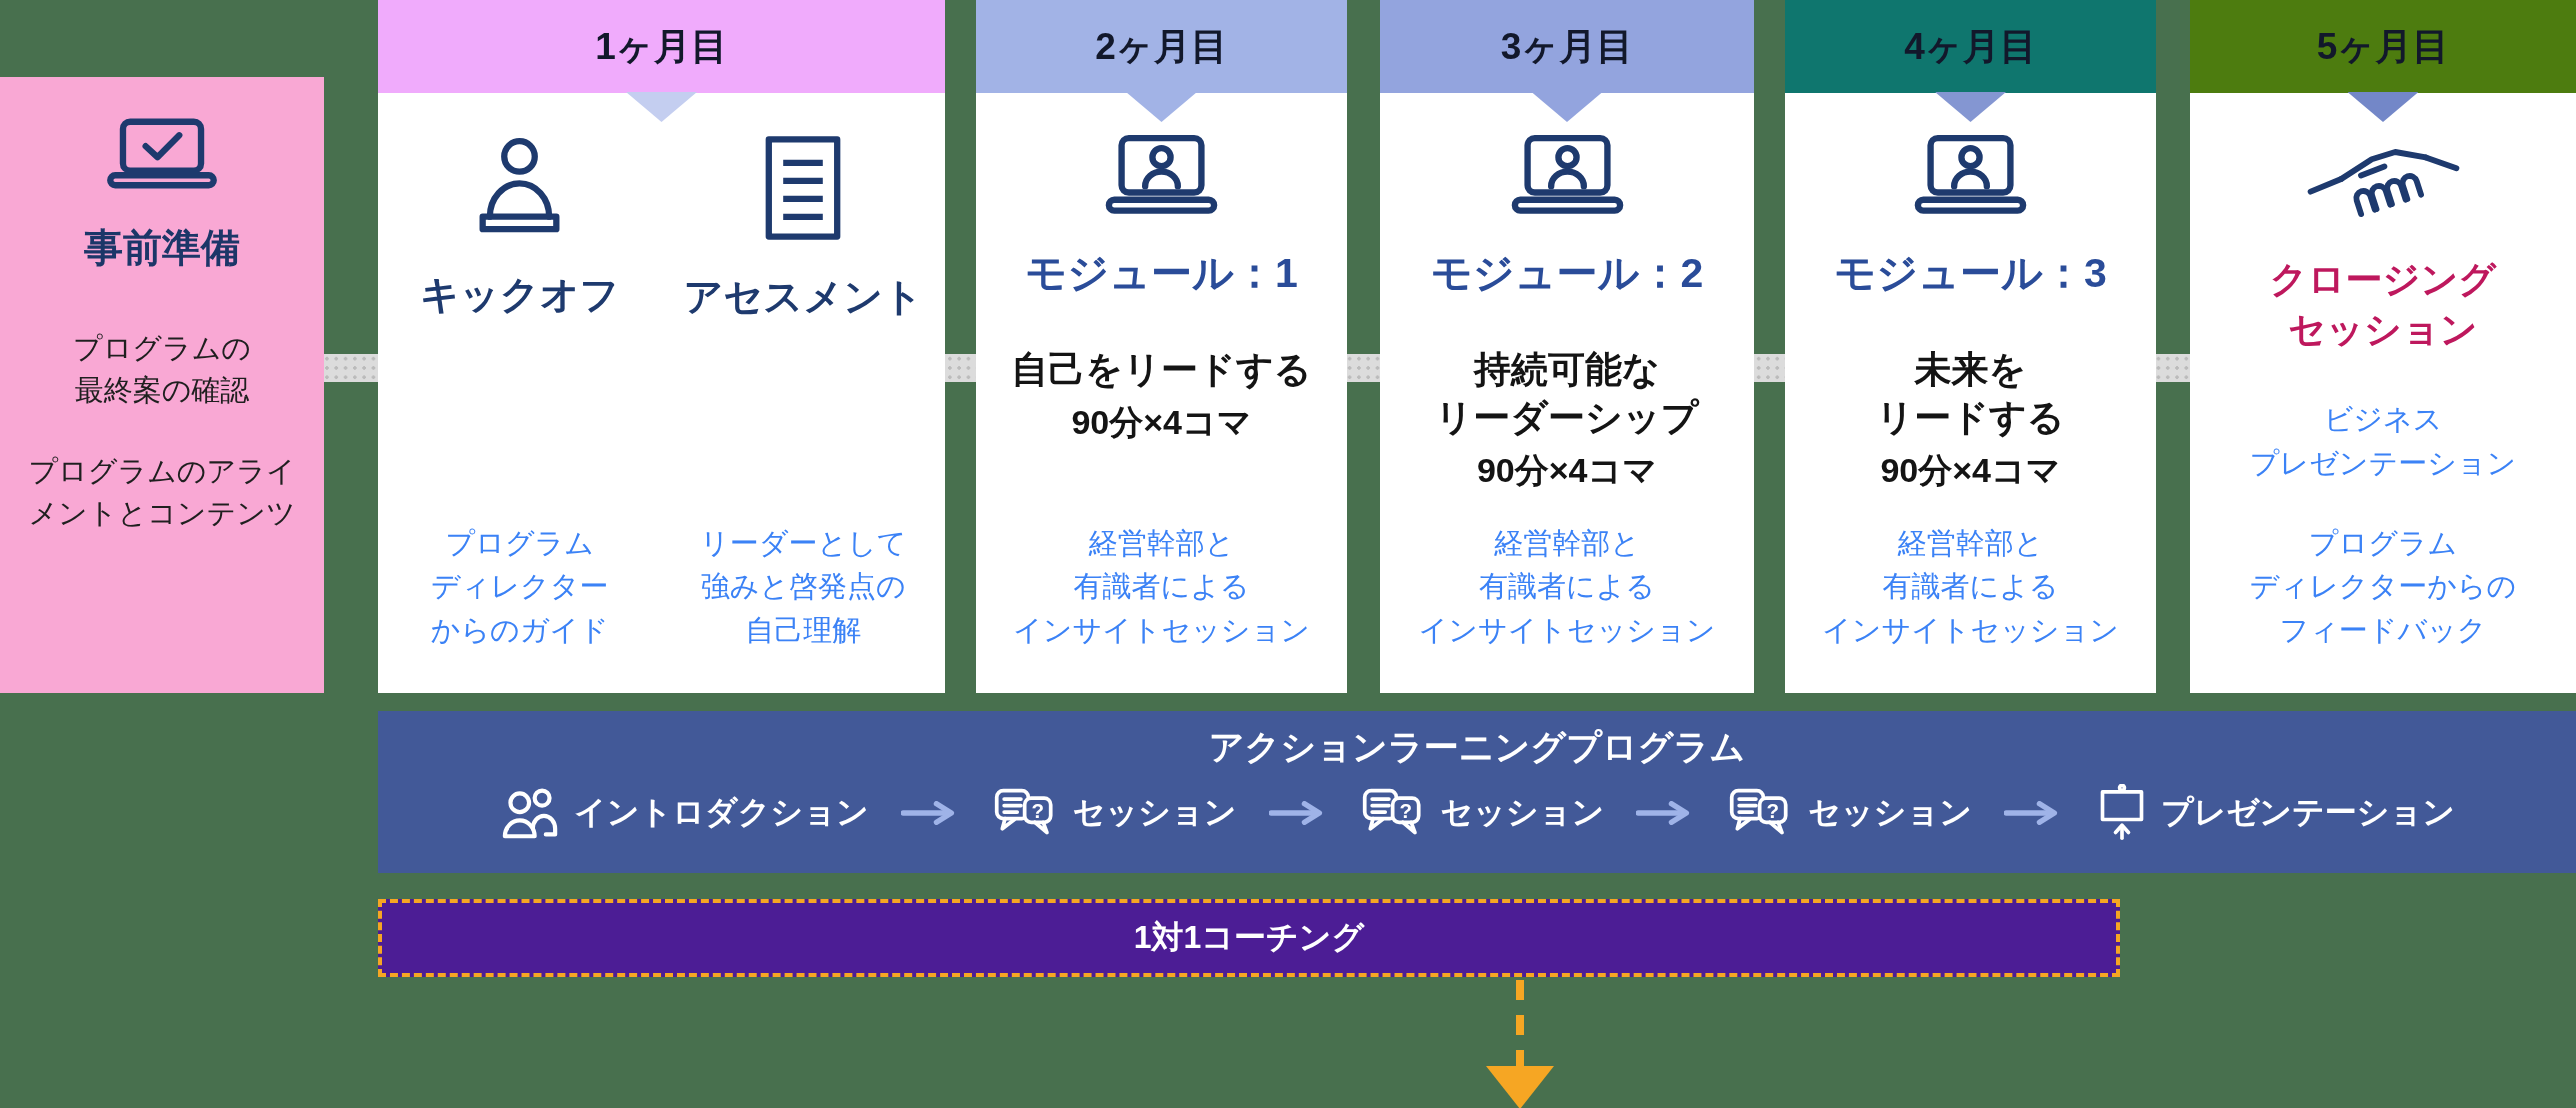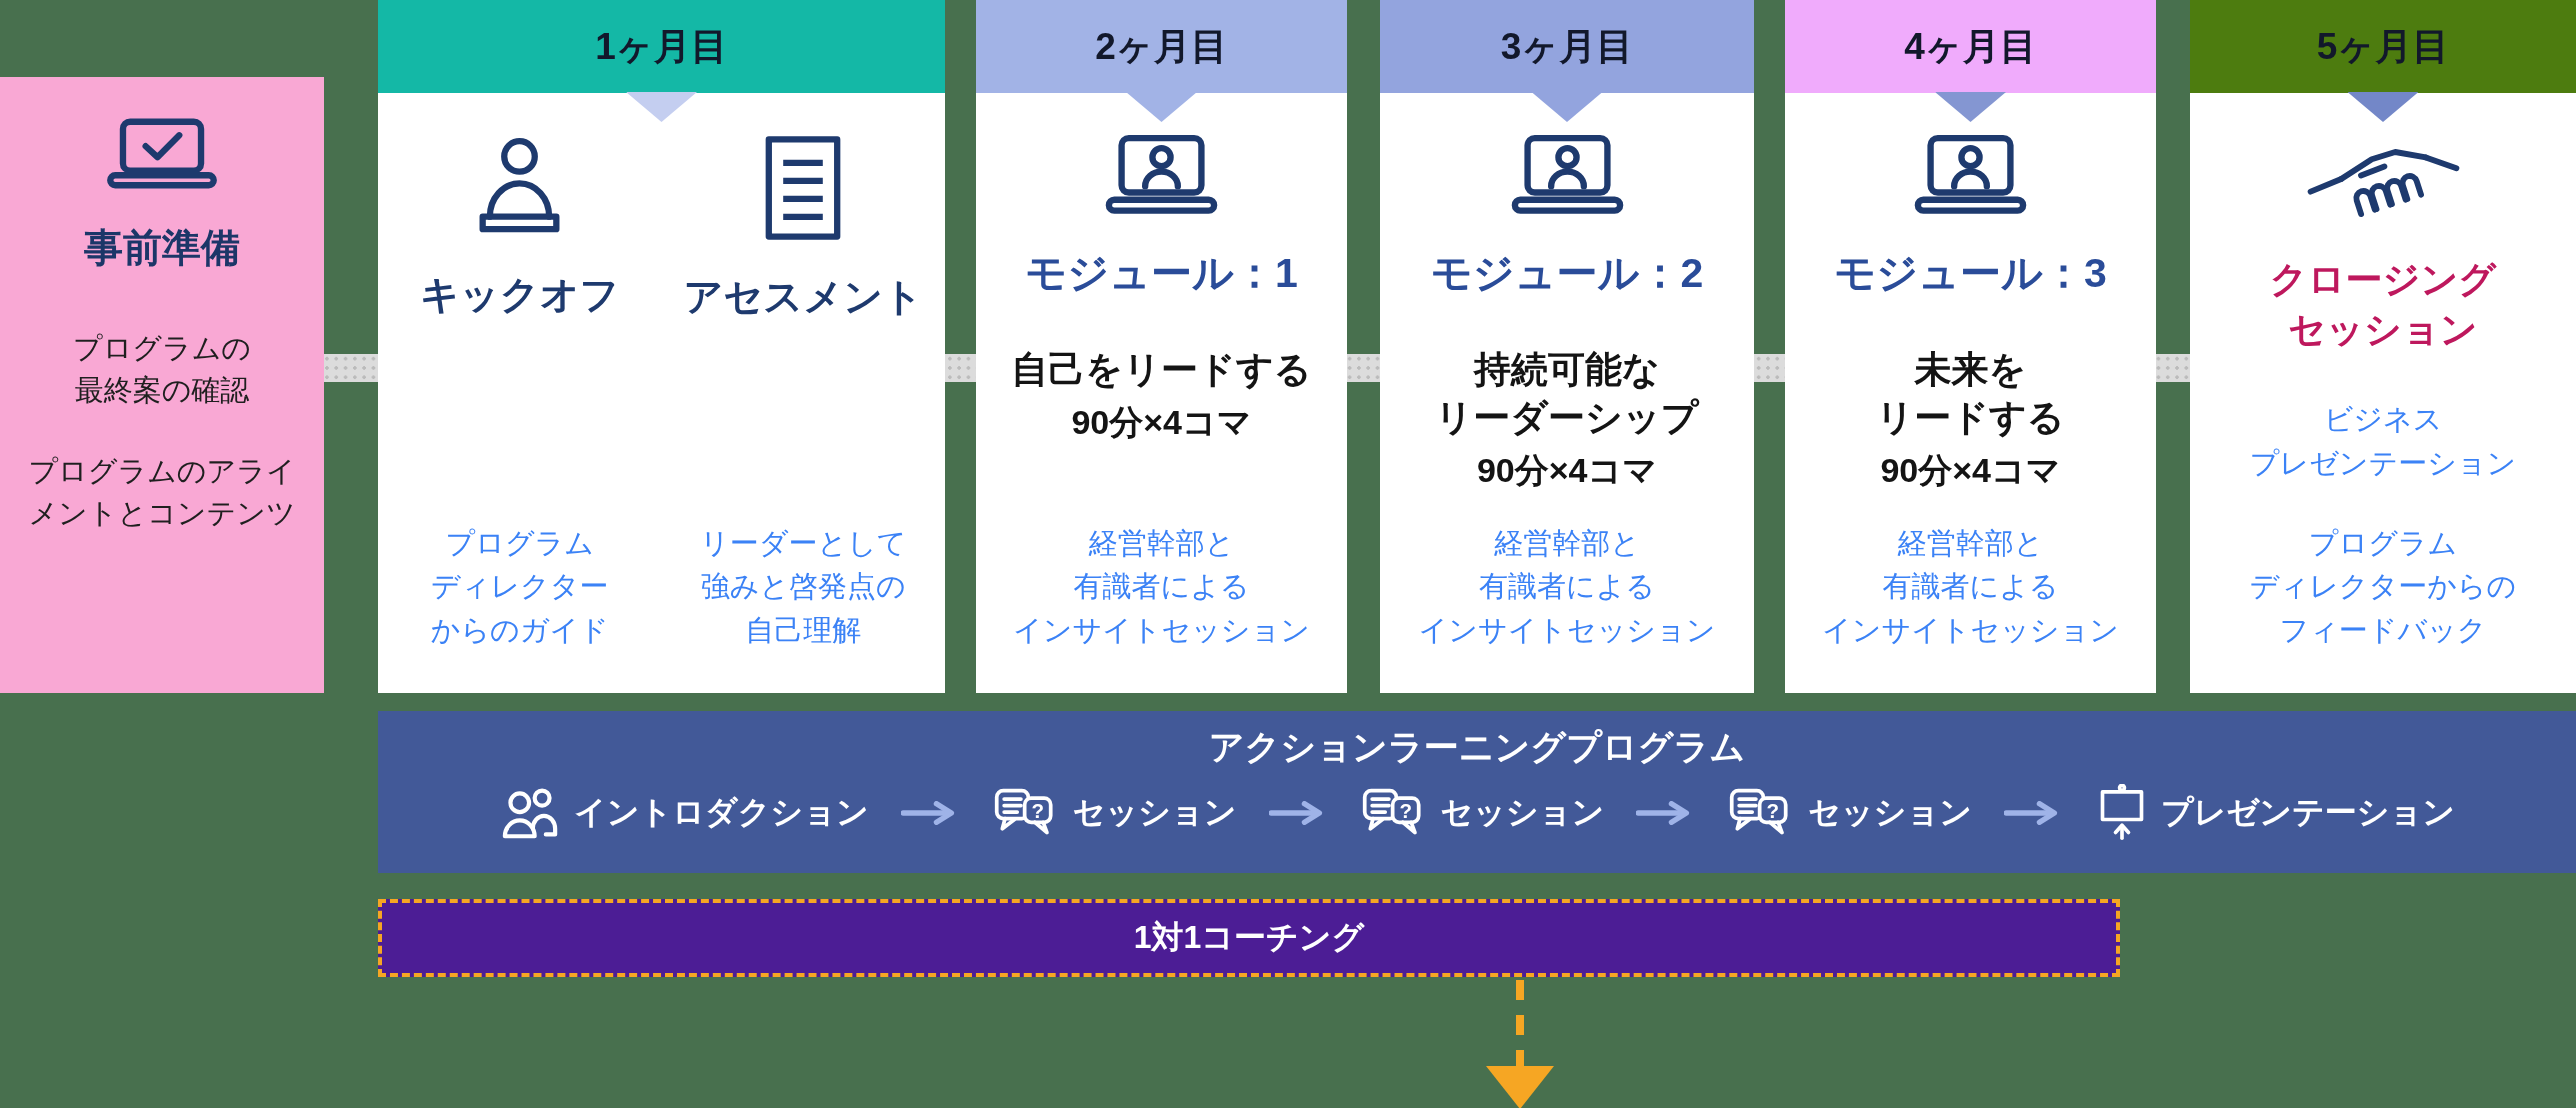--- a/index.html
+++ b/index.html
@@ -100,21 +100,21 @@
       <rect x="8" y="63" width="114" height="11" rx="5.5"></rect>
     </svg>
     <div class="prep-title">事前準備</div>
     <div class="prep-line">プログラムの
 最終案の確認</div>
     <div class="prep-line">プログラムのアライ
 メントとコンテンツ</div>
   </div>
 
   <div class="month m1">
-    <div class="month-header" style="background-color: #14b8a6;">
+    <div class="month-header" style="background-color: #f0abfc;">
       <span>1ヶ月目</span>
       <div class="notch" style="background-color: rgb(196, 206, 240);"></div>
     </div>
     <div class="card two-col">
       <div class="sub">
         <svg class="card-icon" width="99" height="106" viewBox="0 0 110 118" fill="none" stroke="#1E3A6E" stroke-width="7" stroke-linecap="round" stroke-linejoin="round">
           <circle cx="55" cy="25" r="17"></circle>
           <path d="M22 92 a33 37 0 0 1 66 0"></path>
           <rect x="14" y="92" width="82" height="14"></rect>
         </svg>
@@ -173,21 +173,21 @@
       <div class="theme">持続可能な
 リーダーシップ</div>
       <div class="sessions">90分×4コマ</div>
       <div class="desc bottom">経営幹部と
 有識者による
 インサイトセッション</div>
     </div>
   </div>
 
   <div class="month m4">
-    <div class="month-header" style="background-color: #f0abfc;">
+    <div class="month-header" style="background-color: #0f766e;">
       <span>4ヶ月目</span>
       <div class="notch" style="background-color: rgb(132, 150, 210);"></div>
     </div>
     <div class="card">
       <svg class="card-icon" width="127" height="88" viewBox="0 0 140 96" fill="none" stroke="#1E3A6E" stroke-width="7" stroke-linecap="round" stroke-linejoin="round">
         <rect x="26" y="4" width="88" height="60" rx="8"></rect>
         <circle cx="70" cy="25" r="10"></circle>
         <path d="M52 57 a18 16 0 0 1 36 0"></path>
         <rect x="12" y="72" width="116" height="12" rx="6"></rect>
       </svg>

